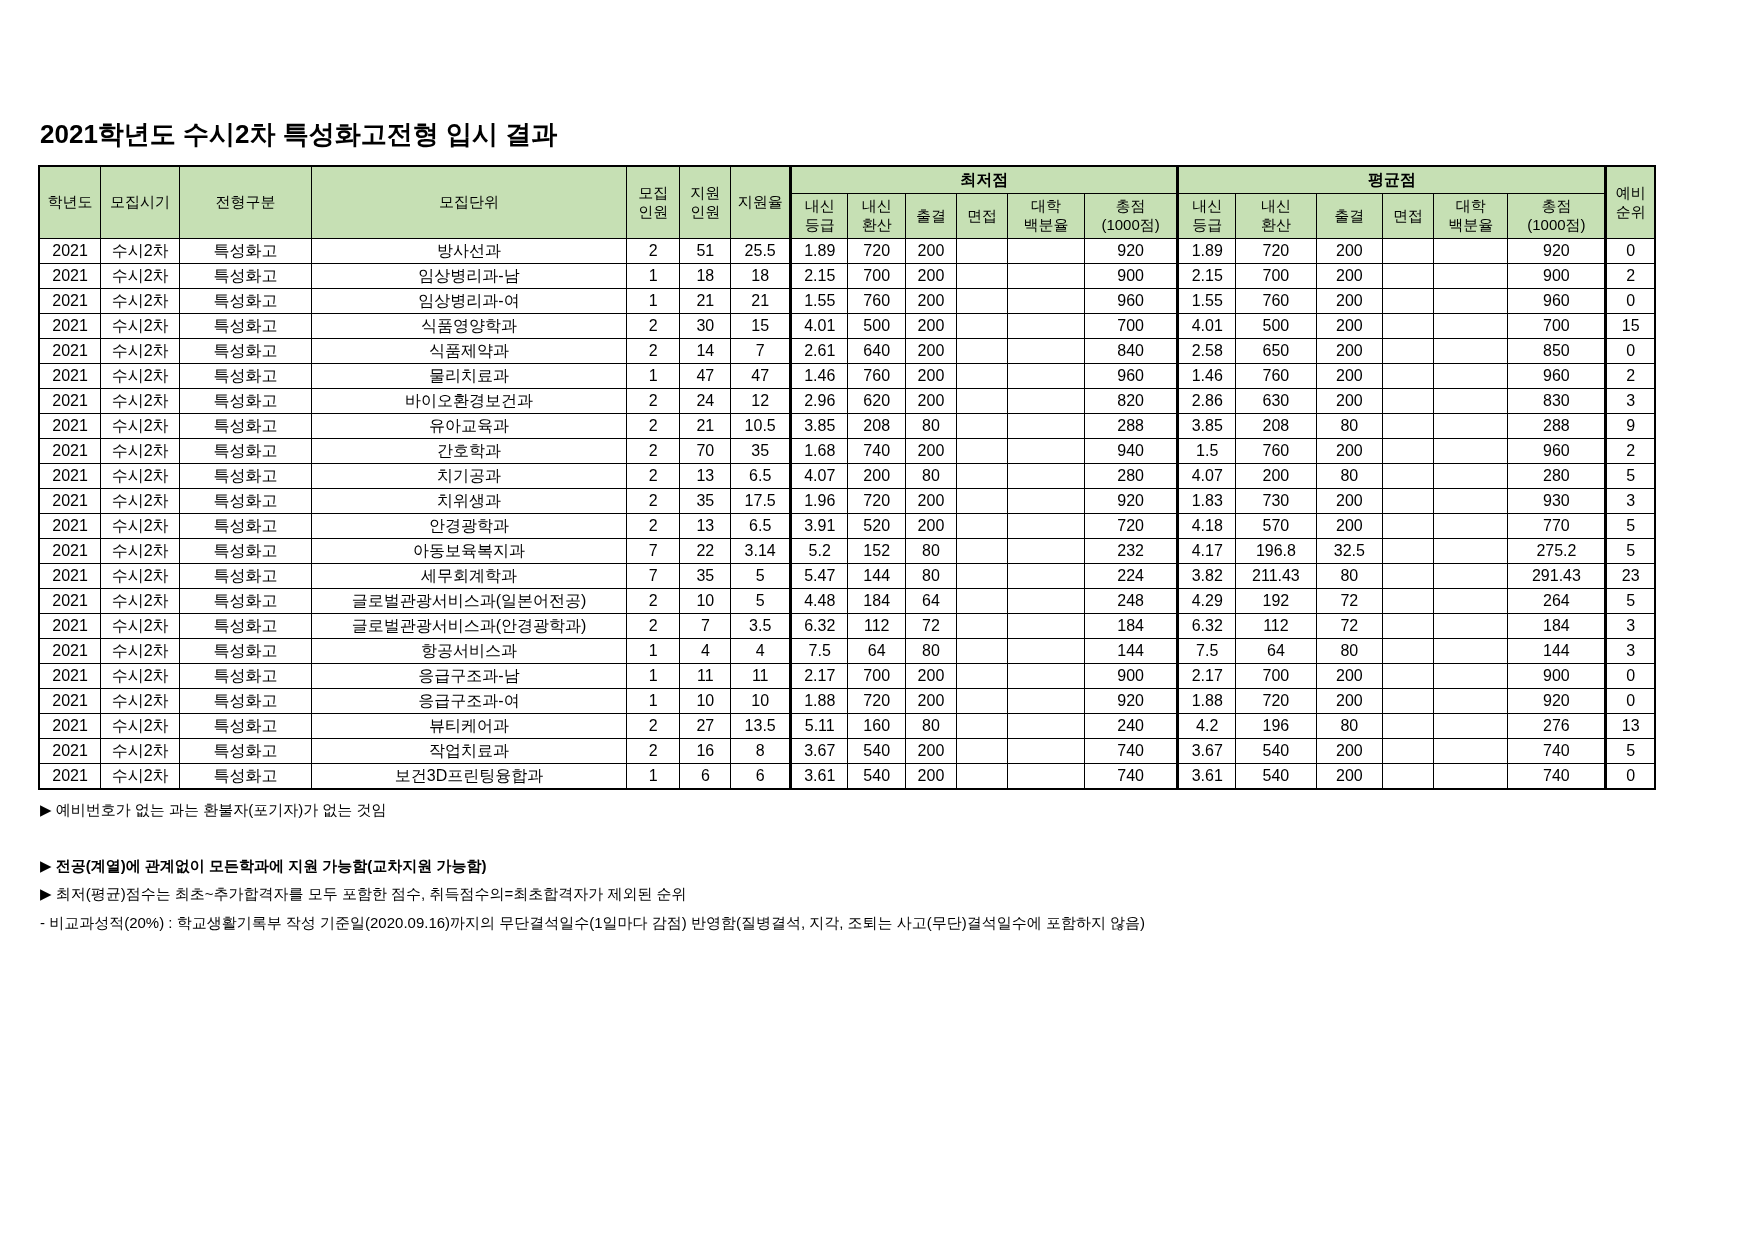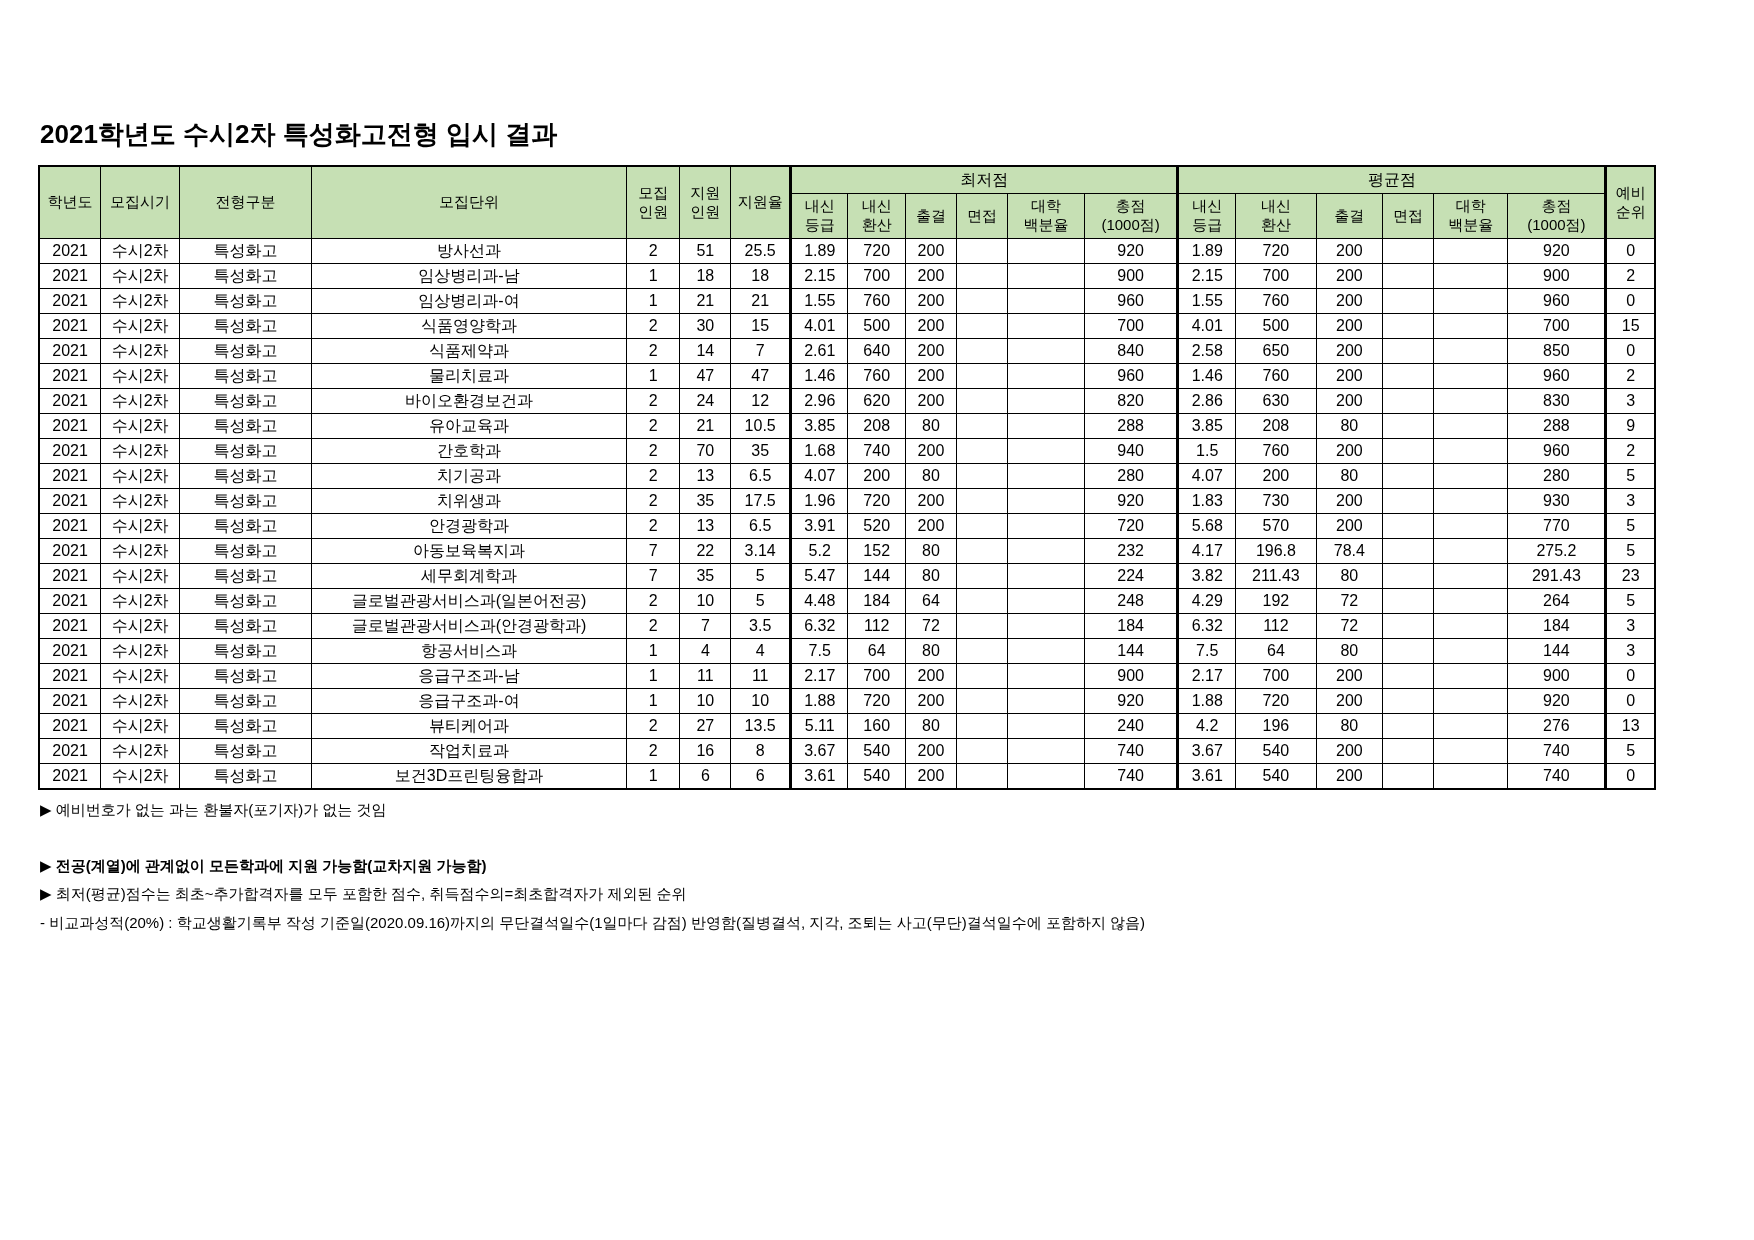--- a/index.html
+++ b/index.html
@@ -29,21 +29,21 @@
     overflow:hidden;
     white-space:nowrap;
   }
   table.results th{
     background:#c6e0b4;
     font-weight:normal;
     font-size:15px;
     white-space:pre-line;
     line-height:1.25;
   }
-  table.results th.group{font-weight:normal;font-size:16px;}
+  table.results th.group{font-weight:bold;font-size:16px;}
   table.results thead tr.r1 th{height:26px;}
   table.results thead tr.r2 th{height:44px;}
   table.results tbody td{height:24px;font-size:16px;}
   .tl{border-left:3px solid #000 !important;}
   .footnotes{
     position:absolute;left:40px;top:800px;
     font-size:15px;line-height:1.3;
     width:1660px;
   }
   .footnotes p{margin:0 0 9px 0;white-space:nowrap;}
@@ -369,21 +369,21 @@
             <td>안경광학과</td>
             <td>2</td>
             <td>13</td>
             <td>6.5</td>
             <td class="tl">3.91</td>
             <td>520</td>
             <td>200</td>
             <td></td>
             <td></td>
             <td>720</td>
-            <td class="tl">5.68</td>
+            <td class="tl">4.18</td>
             <td>570</td>
             <td>200</td>
             <td></td>
             <td></td>
             <td>770</td>
             <td class="tl">5</td>
           </tr>
           <tr>
             <td>2021</td>
             <td>수시2차</td>
@@ -393,21 +393,21 @@
             <td>22</td>
             <td>3.14</td>
             <td class="tl">5.2</td>
             <td>152</td>
             <td>80</td>
             <td></td>
             <td></td>
             <td>232</td>
             <td class="tl">4.17</td>
             <td>196.8</td>
-            <td>78.4</td>
+            <td>32.5</td>
             <td></td>
             <td></td>
             <td>275.2</td>
             <td class="tl">5</td>
           </tr>
           <tr>
             <td>2021</td>
             <td>수시2차</td>
             <td>특성화고</td>
             <td>세무회계학과</td>

